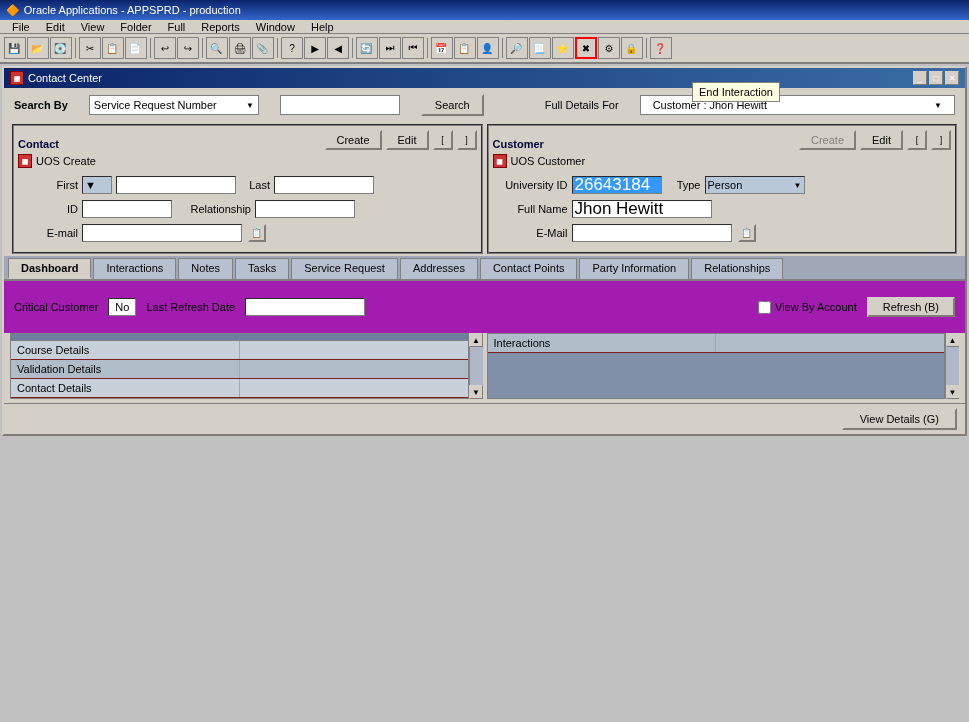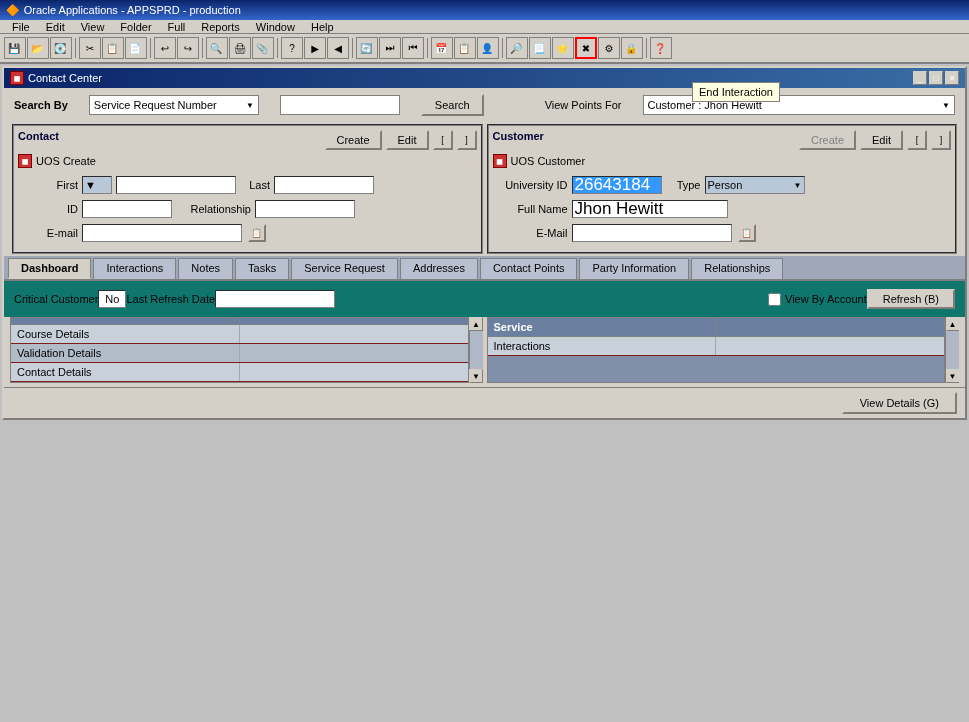--- a/index.html
+++ b/index.html
@@ -146,21 +146,21 @@
       cursor: pointer;
       height: 22px;
     }
     .view-details-label { font-size: 11px; margin-left: 40px; }
     .view-details-dropdown {
       display: flex;
       align-items: center;
       background: white;
       border: 1px solid #808080;
       height: 20px;
-      padding: 0 4px;
+      padding: 0 12px;
       min-width: 200px;
       font-size: 11px;
       cursor: pointer;
       flex: 1;
     }
     .panel-btn {
       background: #d4d0c8;
       border: 2px outset #d4d0c8;
       padding: 1px 10px;
       font-size: 11px;
@@ -235,23 +235,23 @@
     }
     .tab.active {
       background: #d4d0c8;
       border-bottom: 2px solid #d4d0c8;
       font-weight: bold;
     }
     
     .dashboard-bar {
       display: flex;
       align-items: center;
-      padding: 8px 10px;
-      gap: 0;
-      background: #0f766e;
+      padding: 16px 10px;
+      gap: 10px;
+      background: #a21caf;
     }
     .critical-label { font-size: 11px; }
     .critical-value {
       background: white;
       border: 1px inset #808080;
       padding: 1px 6px;
       font-size: 11px;
       height: 18px;
       display: flex;
       align-items: center;
@@ -375,21 +375,21 @@
     }
     .left-panel, .right-panel {
       flex: 1;
       border: 2px groove #808080;
       margin: 2px;
       padding: 4px;
       background: #d4d0c8;
     }
     .panel-section-header {
       display: flex;
-      align-items: flex-start;
+      align-items: flex-end;
       justify-content: space-between;
       margin-bottom: 4px;
     }
     .section-title {
       font-size: 11px;
       font-weight: bold;
       color: #000033;
     }
     .section-controls {
       display: flex;
@@ -488,21 +488,21 @@
   <div class="tooltip">End Interaction</div>
 
   <div class="search-bar">
     <span class="search-label">Search By</span>
     <div class="search-dropdown">
       <span>Service Request Number</span>
       <span class="search-dropdown-arrow">▼</span>
     </div>
     <input type="text" class="search-input" value="" style="">
     <button class="search-btn">Search</button>
-    <span class="view-details-label">View Points For</span>
+    <span class="view-details-label">Full Details For</span>
     <div class="view-details-dropdown">
       <span>Customer : Jhon Hewitt</span>
       <span style="margin-left:auto;font-size:8px;">▼</span>
     </div>
   </div>
 
   <div class="contact-customer-area">
 
     <div class="left-panel">
       <div class="panel-section-header">
@@ -565,21 +565,21 @@
         <input type="text" class="field-input highlight" style="width: 90px;" value="26643184">
         <span class="field-label" style="min-width:35px;">Type</span>
         <div class="field-dropdown" style="width:100px;">
           <span>Person</span>
           <span style="margin-left:auto;font-size:8px;">▼</span>
         </div>
       </div>
 
       <div class="form-row">
         <span class="field-label" style="min-width:75px;">Full Name</span>
-        <input type="text" class="field-input white" style="width: 156px;" value="Jhon Hewitt">
+        <input type="text" class="field-input white" style="width: 140px;" value="Jhon Hewitt">
       </div>
 
       <div class="form-row">
         <span class="field-label" style="min-width:75px;">E-Mail</span>
         <input type="text" class="field-input white" style="width: 160px;">
         <div class="square-btn" style="width:18px;height:18px;margin-left:2px;">📋</div>
       </div>
     </div>
   </div>
 
@@ -634,24 +634,20 @@
       </div>
       <div class="scrollbar-v">
         <div class="scrollbar-btn">▲</div>
         <div class="scrollbar-track"></div>
         <div class="scrollbar-btn">▼</div>
       </div>
     </div>
 
     <div class="table-with-scroll" style="max-height:260px;">
       <div class="data-table">
-        <div class="data-table-header">
-          <div class="data-col-header">Service</div>
-          <div class="data-col-header"></div>
-        </div>
         <div class="data-row">
           <div class="data-cell">Interactions</div>
           <div class="data-cell"></div>
         </div>
         <div class="data-body" style="height:220px;"></div>
       </div>
       <div class="scrollbar-v">
         <div class="scrollbar-btn">▲</div>
         <div class="scrollbar-track"></div>
         <div class="scrollbar-btn">▼</div>

